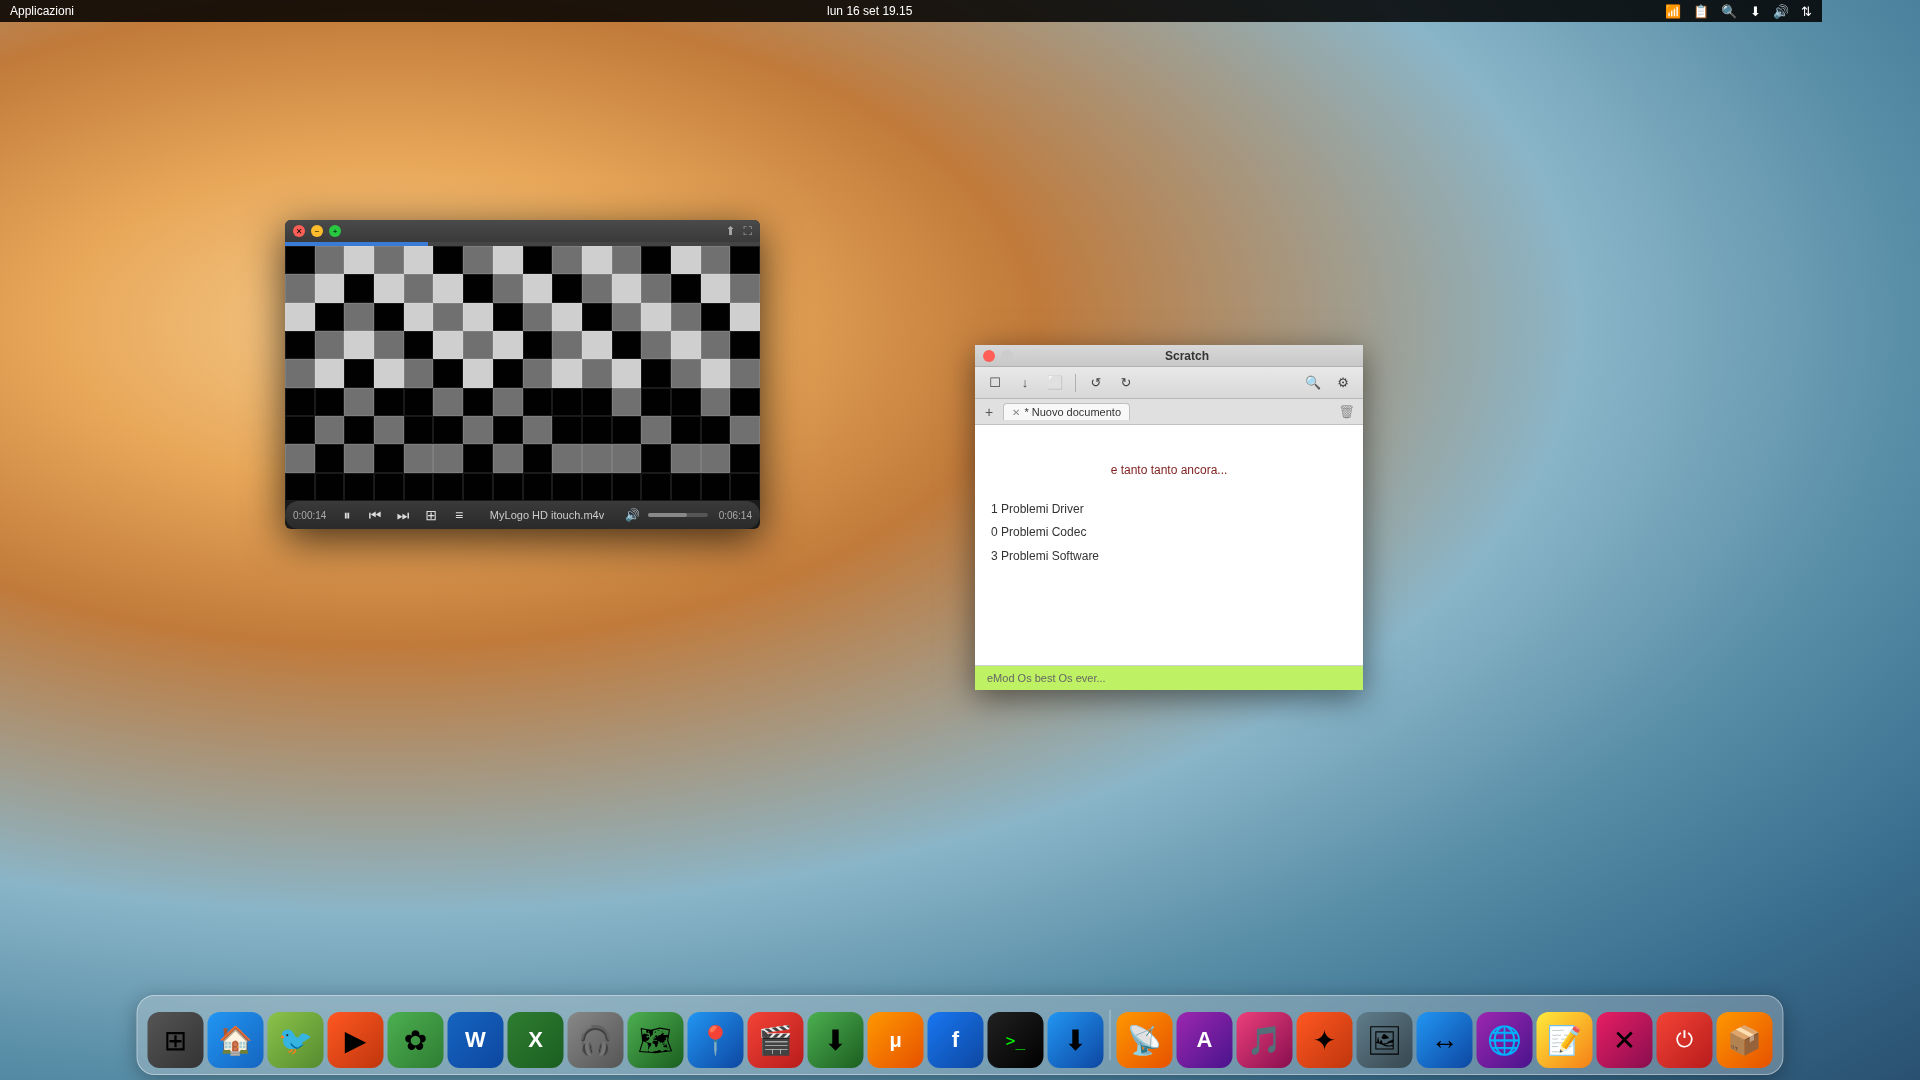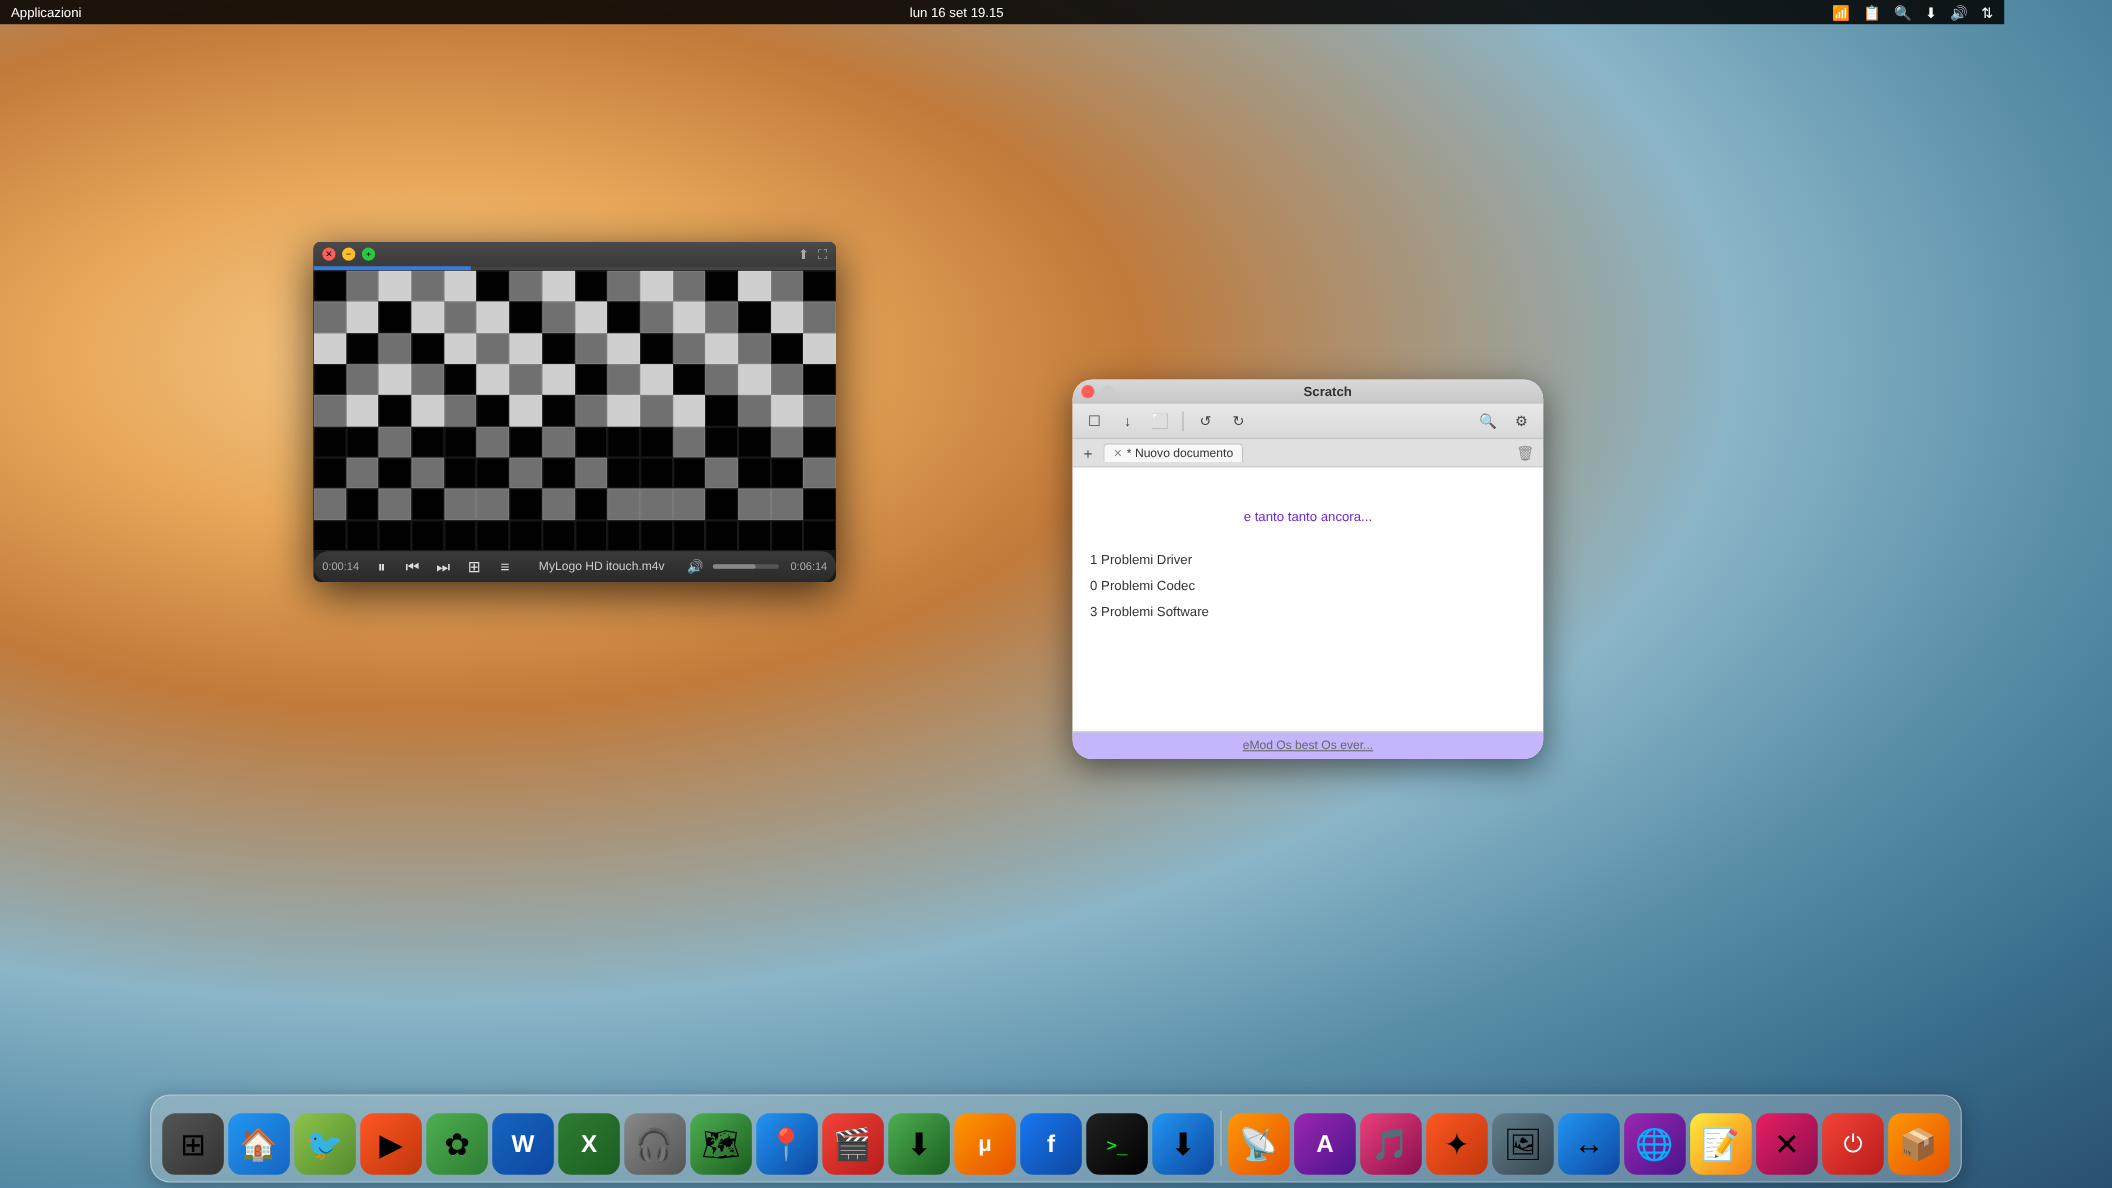--- a/index.html
+++ b/index.html
@@ -188,23 +188,23 @@
       width: 30%;
       height: 100%;
       background: #3a7bd5;
     }
 
     
     #scratch-window {
       position: absolute;
       top: 345px;
       left: 975px;
-      width: 428px;
+      width: 388px;
       background: #f0f0f0;
-      border-radius: 18px;
+      border-radius: 0;
       box-shadow: 0 8px 30px rgba(0,0,0,0.5);
       overflow: hidden;
     }
     #scratch-titlebar {
       background: linear-gradient(to bottom, #d8d8d8, #c8c8c8);
       height: 22px;
       display: flex;
       align-items: center;
       padding: 0 8px;
       gap: 6px;
@@ -295,27 +295,26 @@
       padding: 16px;
       min-height: 240px;
       font-size: 12px;
       color: #333;
       line-height: 1.6;
     }
     #scratch-content p {
       margin-bottom: 4px;
     }
     #scratch-footer {
-      background: #c4b5fd;
+      background: #bef264;
       border-top: 1px solid #d0d0d0;
       padding: 6px 12px;
       font-size: 11px;
       color: #666;
-      text-align: center;
-      text-decoration: underline;
+      text-align: left;
     }
 
     
     #dock {
       position: absolute;
       bottom: 5px;
       left: 50%;
       transform: translateX(-50%);
       height: 80px;
       background: rgba(220,220,220,0.3);
@@ -615,21 +614,21 @@
       <div class="scratch-tab">
         <span class="scratch-tab-close">✕</span>
         <span>* Nuovo documento</span>
       </div>
       <div class="scratch-tool-spacer" style="flex:1"></div>
       <div class="scratch-tab-del">🗑</div>
     </div>
 
     <div id="scratch-content">
       <p style="margin-bottom:20px;"></p>
-      <p style="text-align:center; color:#6d28d9; margin-bottom:20px;">e tanto tanto ancora...</p>
+      <p style="text-align:center; color:#7f1d1d; margin-bottom:20px;">e tanto tanto ancora...</p>
       <p>1 Problemi Driver</p>
       <p>0 Problemi Codec</p>
       <p style="margin-bottom:20px;">3 Problemi Software</p>
     </div>
 
     <div id="scratch-footer">
       <span>eMod Os best Os ever...</span>
     </div>
   </div>
 

